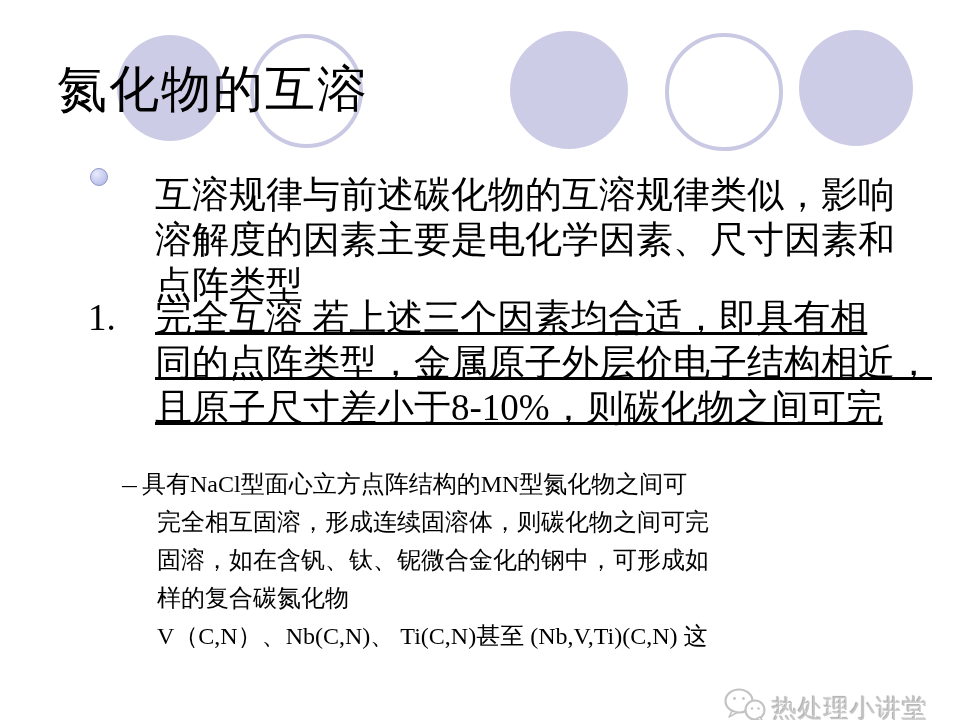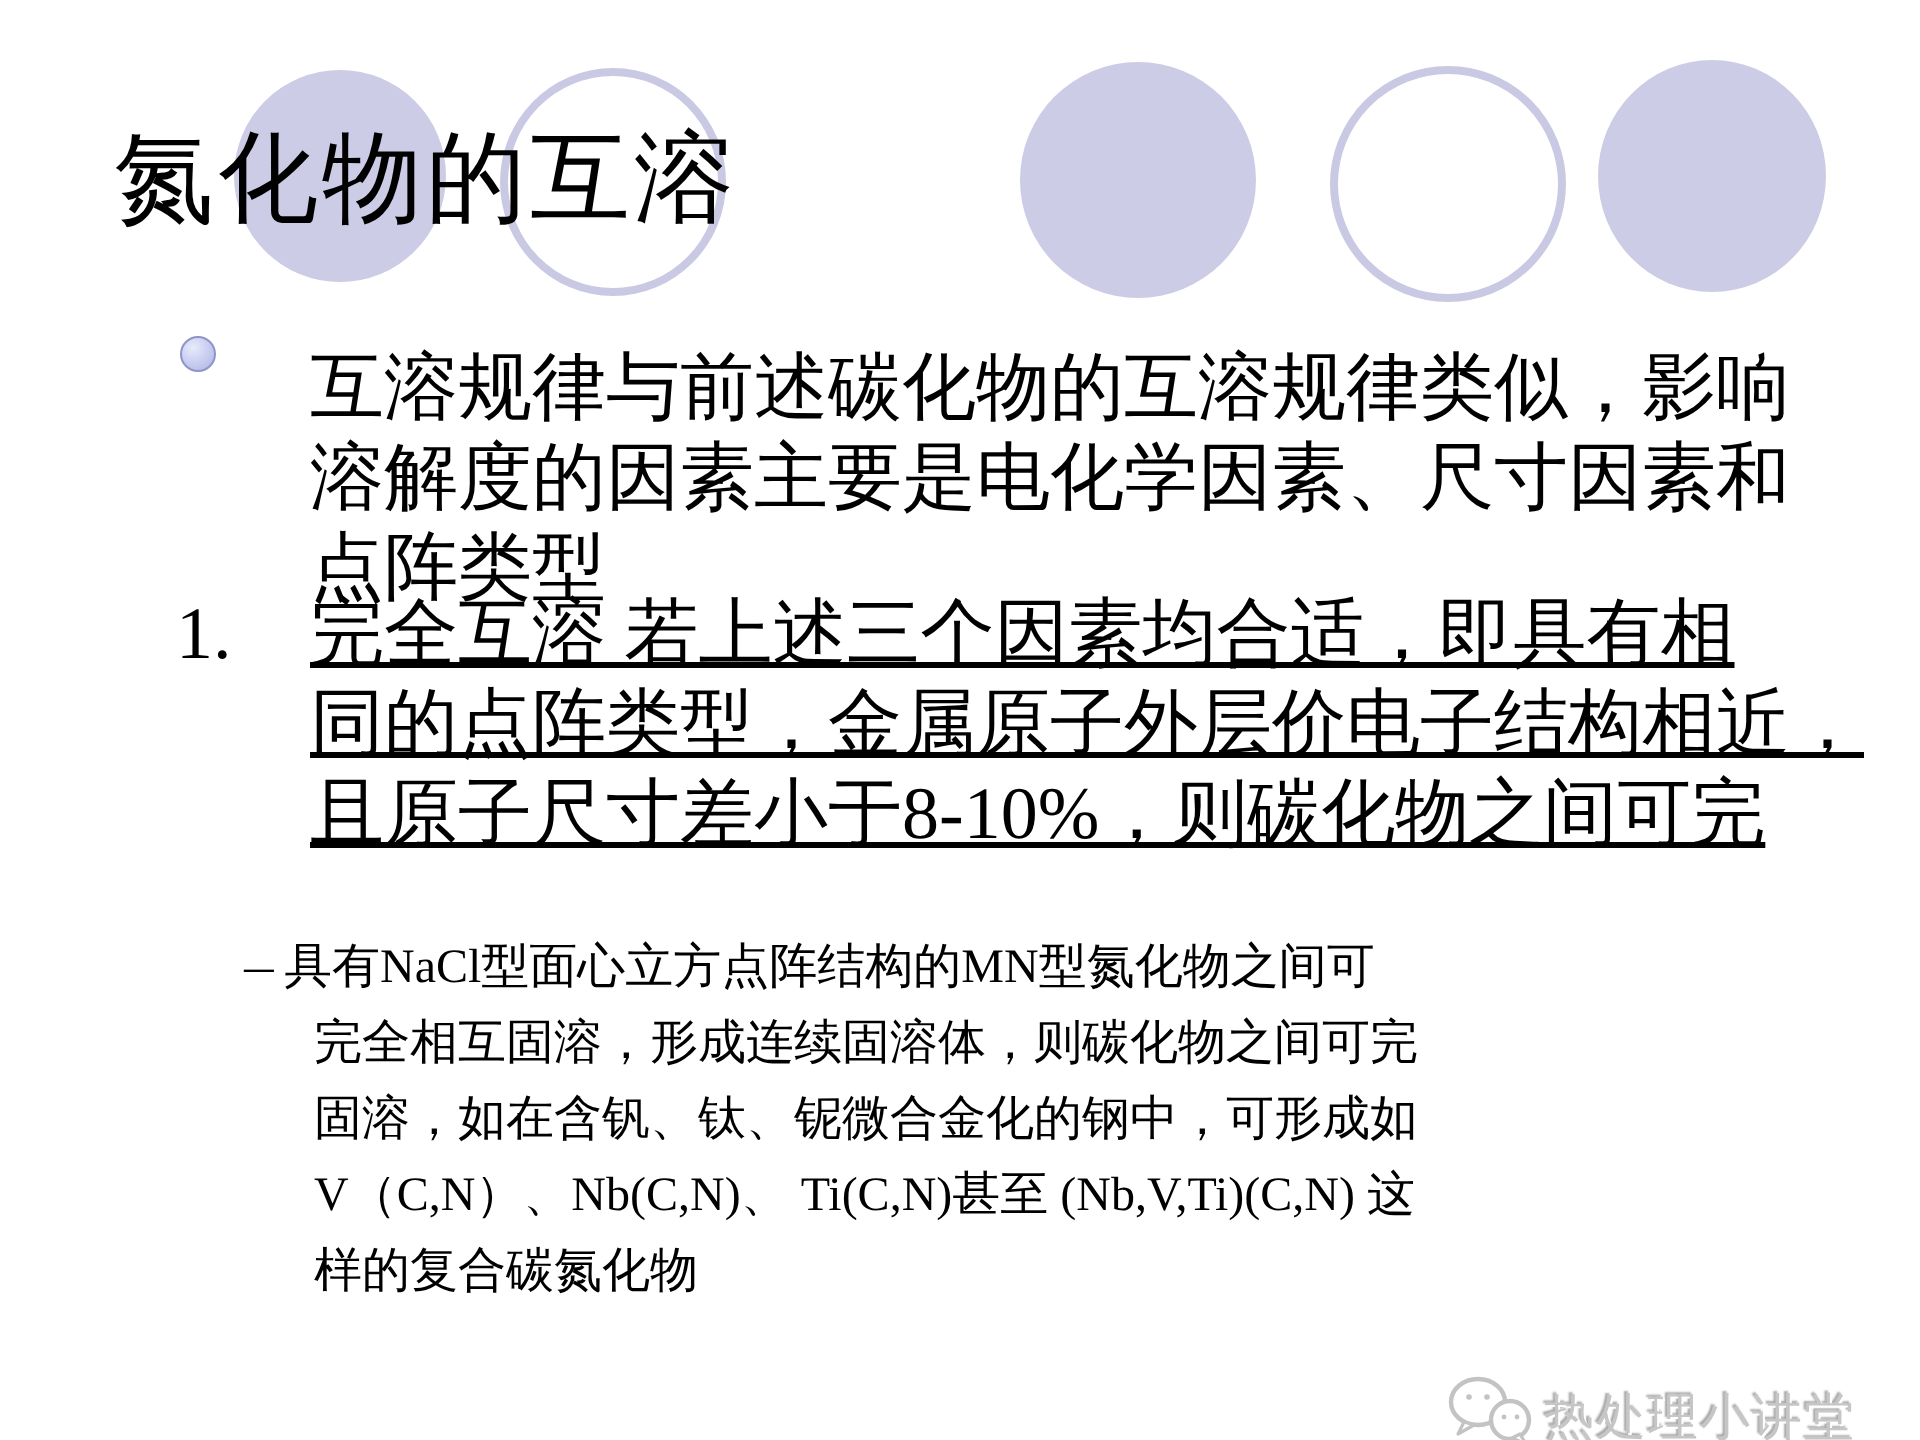--- a/index.html
+++ b/index.html
@@ -73,22 +73,22 @@
     <div class="textline">同的点阵类型，金属原子外层价电子结构相近，</div>
     <div class="textline">且原子尺寸差小于8-10%，则碳化物之间可完</div>
   </div>
 
   <div class="block3">
     <div class="textline l-first">
       <span class="dash">—</span><span>具有NaCl型面心立方点阵结构的MN型氮化物之间可</span>
     </div>
     <div class="textline">完全相互固溶，形成连续固溶体，则碳化物之间可完</div>
     <div class="textline">固溶，如在含钒、钛、铌微合金化的钢中，可形成如</div>
+    <div class="textline">样的复合碳氮化物</div>
     <div class="textline">V（C,N）、Nb(C,N)、 Ti(C,N)甚至 (Nb,V,Ti)(C,N) 这</div>
-    <div class="textline">样的复合碳氮化物</div>
   </div>
 
   <div class="watermark">
     <span>
       <svg width="46" height="40" viewBox="0 0 46 40" fill="none">
         <ellipse cx="17" cy="15" rx="13.5" ry="11.5" stroke="#c3c3c3" stroke-width="2.2" fill="#ffffff"></ellipse>
         <path d="M10 25 L7 31 L15 26.5 Z" fill="#ffffff" stroke="#c3c3c3" stroke-width="1.6" stroke-linejoin="round"></path>
         <circle cx="12.5" cy="12.5" r="1.4" fill="#c3c3c3"></circle>
         <circle cx="21.5" cy="12.5" r="1.4" fill="#c3c3c3"></circle>
         <circle cx="33" cy="24" r="9.5" stroke="#c3c3c3" stroke-width="2.2" fill="#ffffff"></circle>

